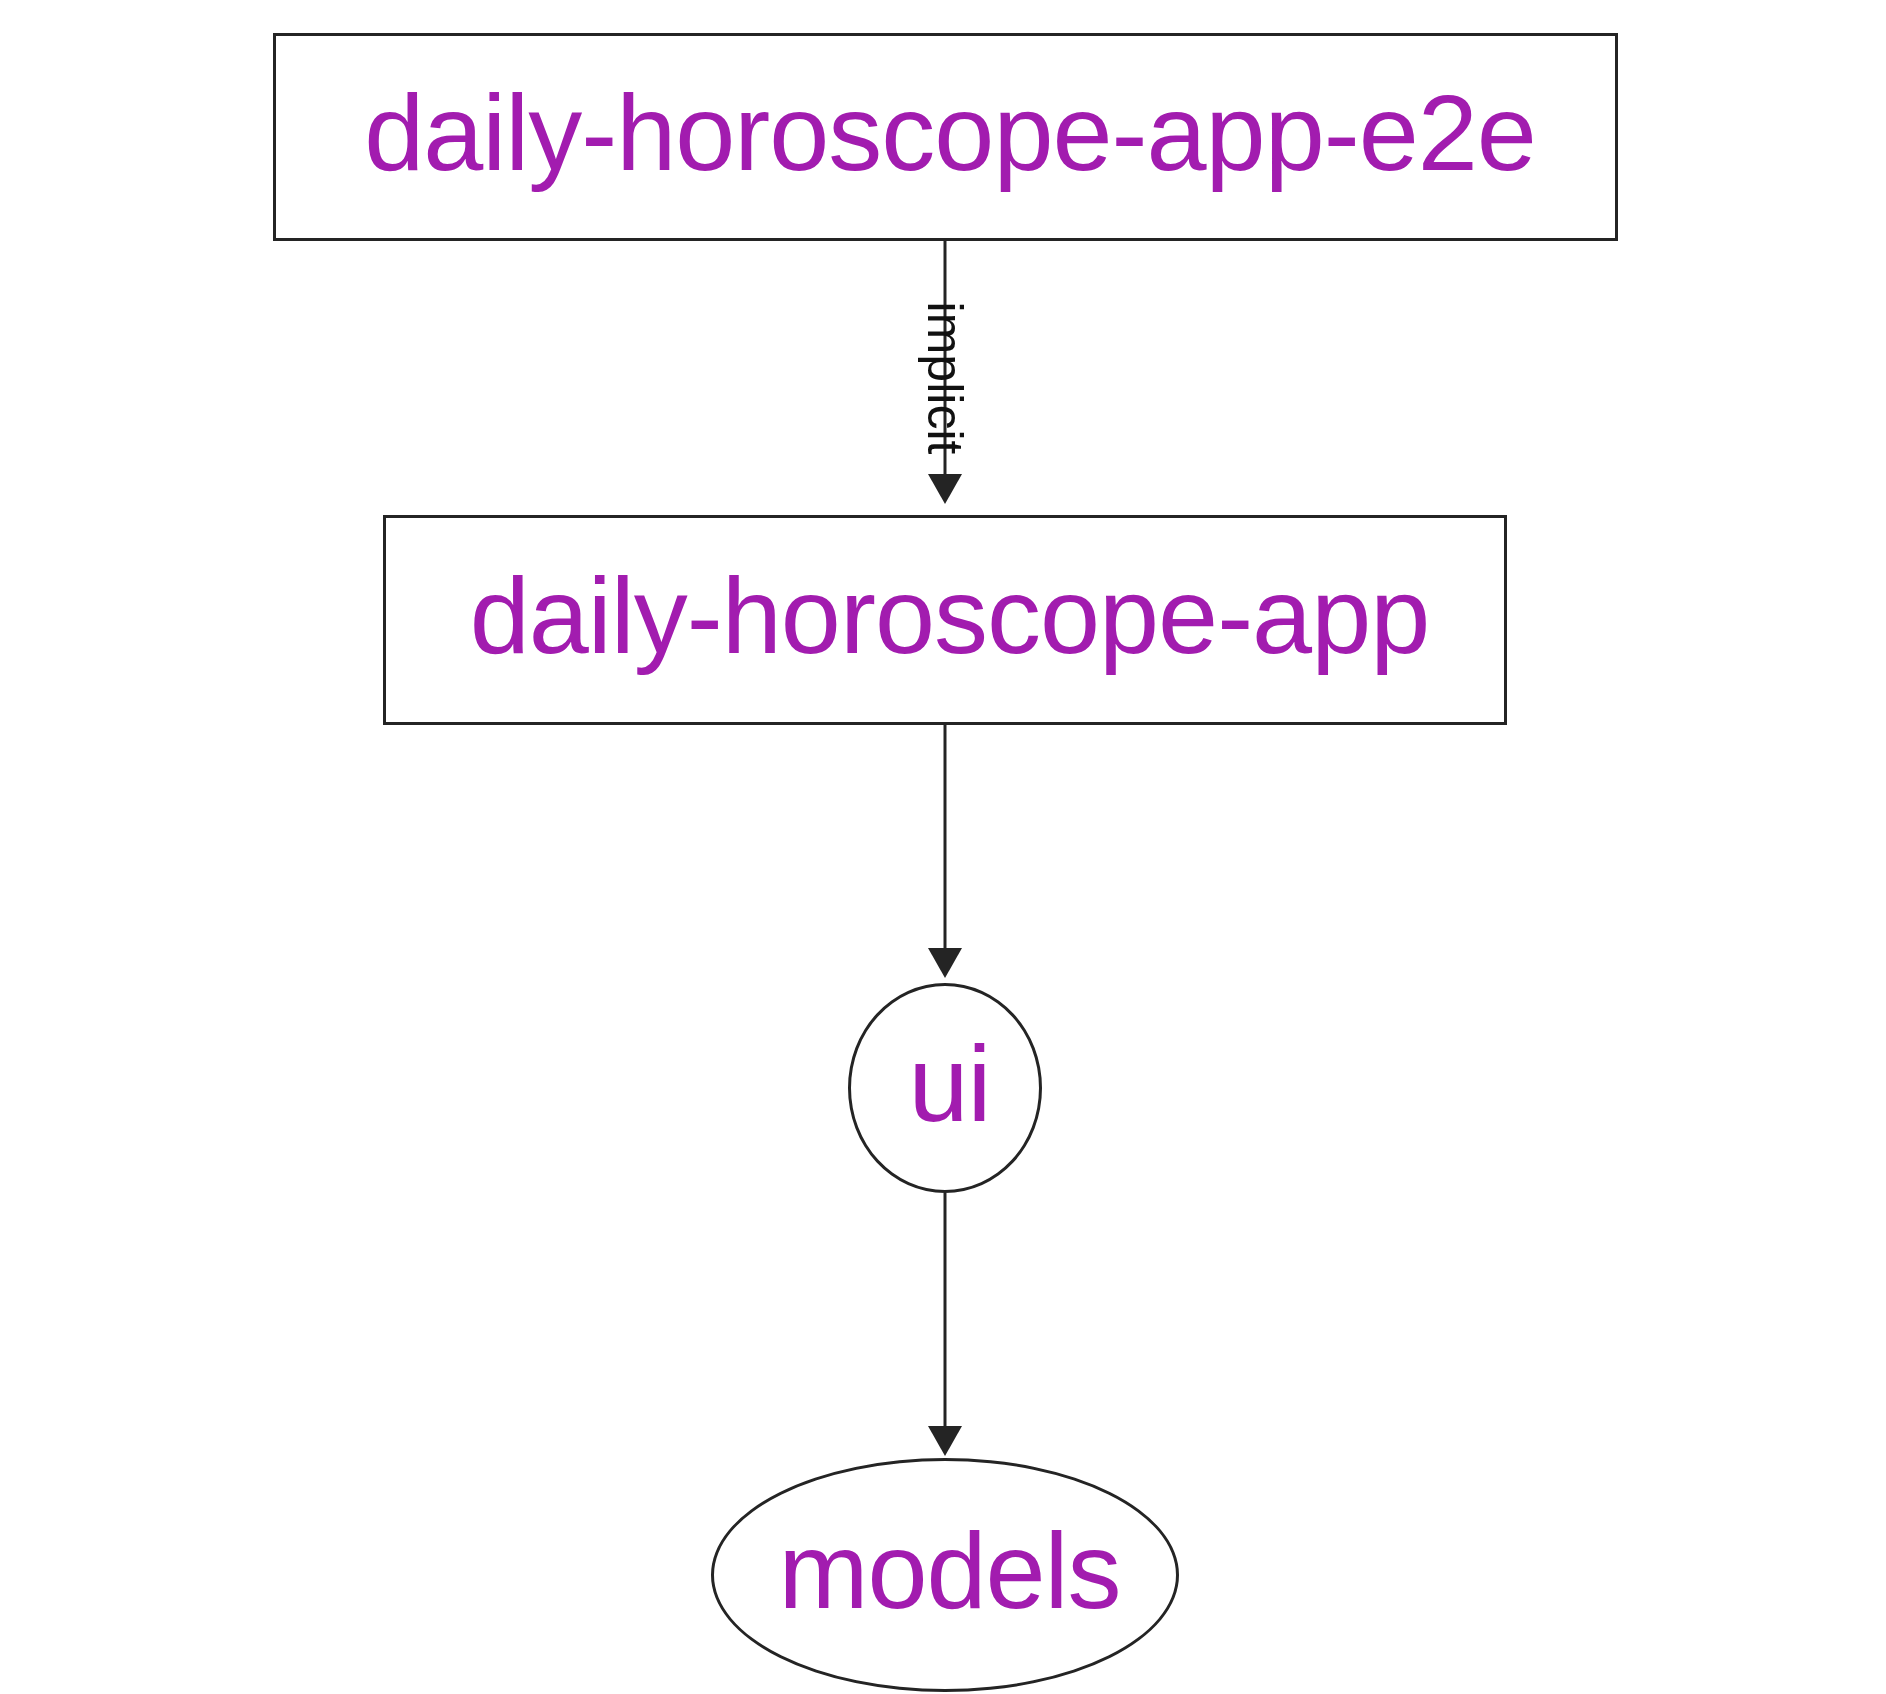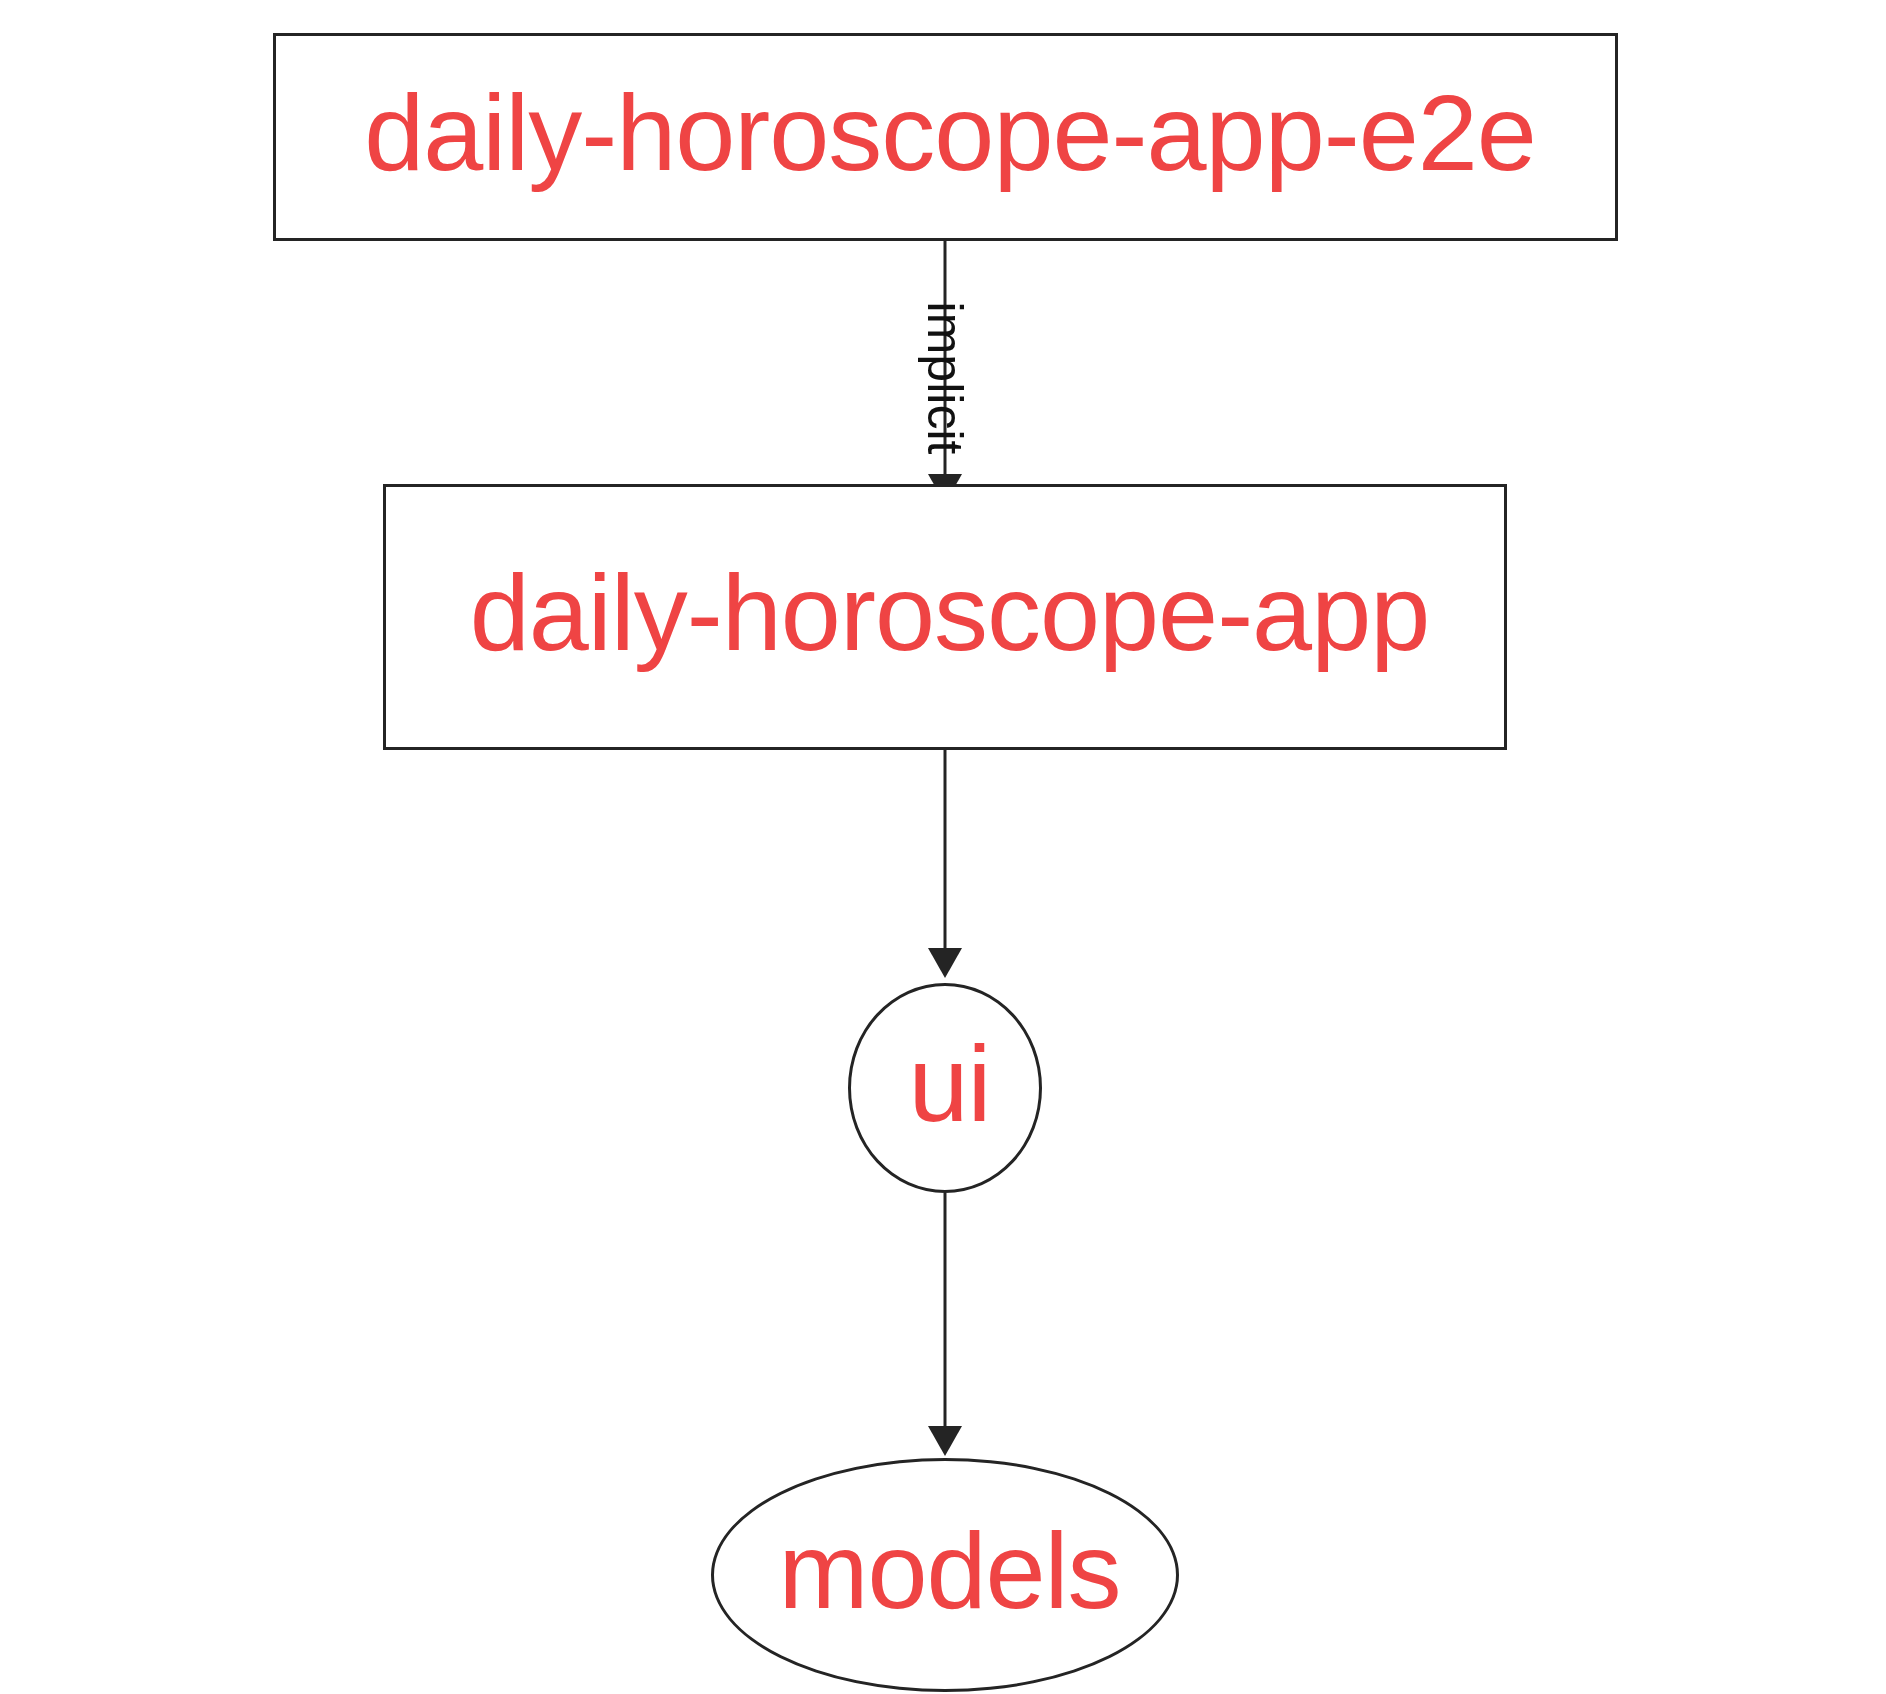--- a/index.html
+++ b/index.html
@@ -34,44 +34,44 @@
     justify-content: center;
   }
   .node-rect-1 {
     left: 273px;
     top: 33px;
     width: 1345px;
     height: 208px;
   }
   .node-rect-2 {
     left: 383px;
-    top: 484px;
+    top: 515px;
     width: 1124px;
-    height: 266px;
+    height: 210px;
   }
   .node-circle {
     left: 848px;
     top: 983px;
     width: 194px;
     height: 210px;
     border-radius: 50%;
   }
   .node-ellipse {
     left: 711px;
     top: 1458px;
     width: 468px;
     height: 234px;
     border-radius: 50%;
   }
   .node-label {
     font-size: 108px;
     line-height: 1;
     letter-spacing: -1px;
     white-space: nowrap;
-    color: #ef4444;
+    color: #a21caf;
     padding-bottom: 8px;
     margin-left: 9px;
   }
   .edge-label-vertical {
     position: absolute;
     left: 853px;
     top: 353px;
     width: 184px;
     height: 50px;
     line-height: 50px;

